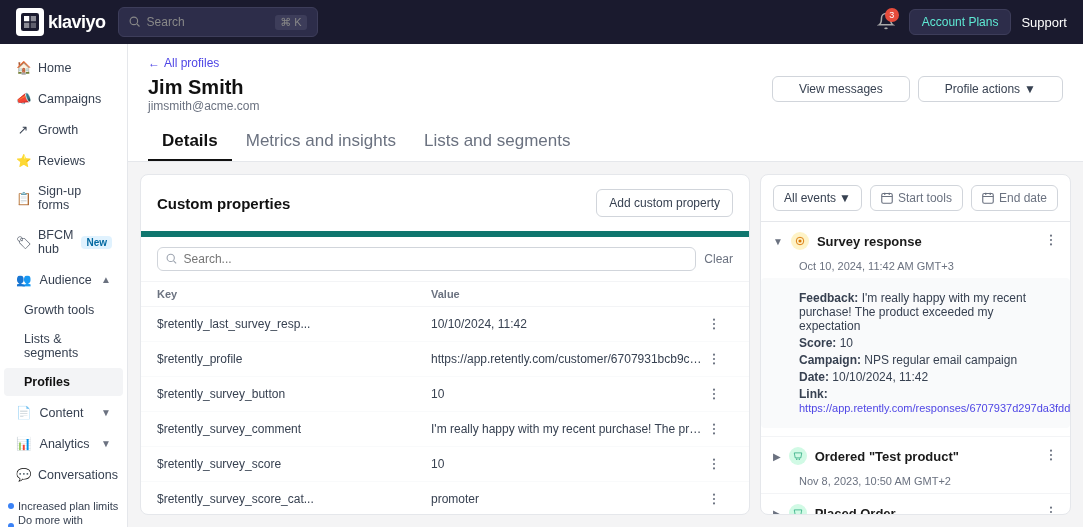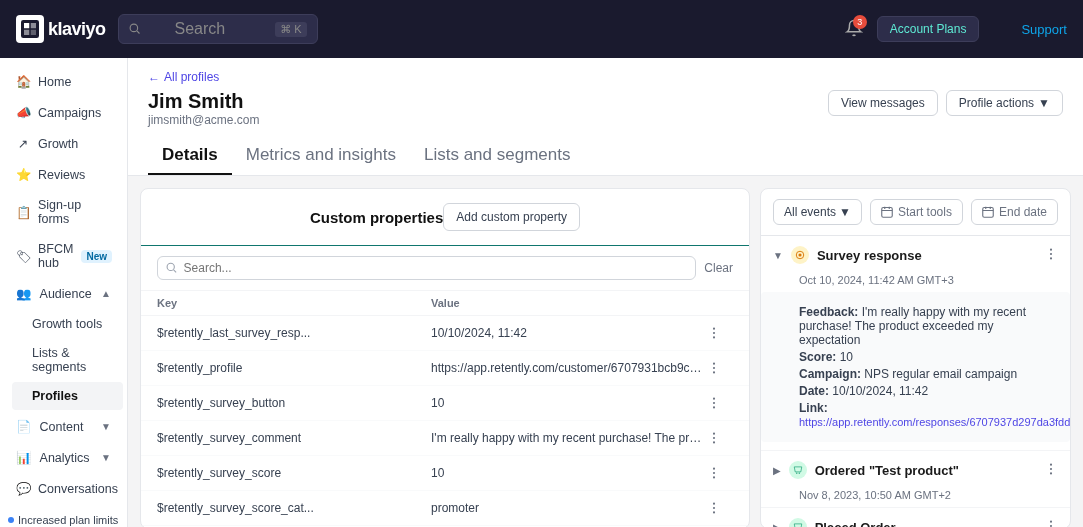--- a/index.html
+++ b/index.html
@@ -2,37 +2,37 @@
 <html><head>
   <meta charset="utf-8">
   <style>
     * { box-sizing: border-box; margin: 0; padding: 0; font-family: -apple-system, BlinkMacSystemFont, 'Segoe UI', sans-serif; }
     body { background: #f4f4f5; font-size: 13px; color: #1a1a1a; }
 
     
     .topnav {
       background: #1a1a2e;
       display: flex; align-items: center;
-      height: 58px; padding: 0 16px; gap: 12px;
+      height: 44px; padding: 0 16px; gap: 12px;
     }
     .logo { color: #fff; font-weight: 700; font-size: 18px; letter-spacing: -0.5px; display: flex; align-items: center; gap: 4px; }
     .logo-icon { width: 28px; height: 28px; background: #fff; border-radius: 4px; display: flex; align-items: center; justify-content: center; }
     .logo-icon svg { width: 18px; height: 18px; }
     .search-bar {
       background: #2d2d4a; border: 1px solid #3d3d5a; border-radius: 6px;
       display: flex; align-items: center; padding: 0 10px; gap: 6px;
       color: #aaa; font-size: 13px; height: 30px; width: 200px; cursor: text;
     }
     .search-bar span { color: #888; }
     .search-shortcut { margin-left: auto; background: #3d3d5a; border-radius: 3px; padding: 1px 5px; font-size: 11px; color: #aaa; }
     .topnav-right { margin-left: auto; display: flex; align-items: center; gap: 10px; }
     .notif-btn { position: relative; background: none; border: none; cursor: pointer; color: #aaa; padding: 4px; }
     .notif-badge { position: absolute; top: 0; right: 0; background: #e74c3c; color: #fff; border-radius: 50%; width: 14px; height: 14px; font-size: 9px; display: flex; align-items: center; justify-content: center; }
     .btn-dark { background: #2d2d4a; border: 1px solid #3d3d5a; color: #5eead4; border-radius: 6px; padding: 5px 12px; font-size: 12px; cursor: pointer; }
-    .btn-support { background: none; border: none; color: #0ea5e9; font-size: 13px; cursor: pointer; margin-left: 32px; }
+    .btn-support { background: none; border: none; color: #ffffff; font-size: 13px; cursor: pointer; }
 
     
     .layout { display: flex; height: calc(100vh - 44px); overflow: hidden; }
 
     
     .sidebar {
       width: 128px; background: #fff; border-right: 1px solid #e5e7eb;
       display: flex; flex-direction: column; overflow-y: auto; padding: 8px 0;
     }
     .sidebar-item {
@@ -40,48 +40,48 @@
       padding: 7px 12px; cursor: pointer; color: #374151; font-size: 12.5px;
       border-radius: 4px; margin: 1px 4px;
     }
     .sidebar-item.active { background: #f3f4f6; font-weight: 700; color: #111; }
     .sidebar-item .icon { width: 14px; text-align: center; flex-shrink: 0; }
     .sidebar-section-header {
       display: flex; align-items: center; justify-content: space-between;
       padding: 7px 12px; cursor: pointer; color: #374151; font-size: 12.5px; font-weight: 500;
       margin: 1px 4px;
     }
-    .sidebar-sub { padding-left: 8px; }
+    .sidebar-sub { }
     .new-badge { background: #e0f2fe; color: #0369a1; border-radius: 4px; font-size: 10px; padding: 1px 5px; font-weight: 600; }
     .upgrade-section { margin-top: auto; padding: 8px; }
     .upgrade-items { font-size: 11px; color: #374151; margin-bottom: 6px; }
     .upgrade-items li { display: flex; align-items: center; gap: 4px; margin: 2px 0; list-style: none; }
     .upgrade-items .dot { width: 6px; height: 6px; background: #3b82f6; border-radius: 50%; flex-shrink: 0; }
 
     
     .main { flex: 1; display: flex; flex-direction: column; overflow: hidden; }
 
     
     .profile-header { background: #fff; border-bottom: 1px solid #e5e7eb; padding: 12px 20px 0 20px; }
     .back-link { color: #4f46e5; font-size: 12px; display: flex; align-items: center; gap: 4px; cursor: pointer; margin-bottom: 6px; text-decoration: none; }
     .profile-title-row { display: flex; align-items: center; justify-content: space-between; margin-bottom: 2px; }
     .profile-name { font-size: 20px; font-weight: 700; color: #111; }
     .profile-email { font-size: 12px; color: #6b7280; margin-bottom: 8px; }
     .header-actions { display: flex; gap: 8px; }
-    .btn-outline { background: #fff; border: 1px solid #d1d5db; color: #374151; border-radius: 6px; padding: 5px 12px; font-size: 12px; cursor: pointer; display: flex; align-items: center; gap: 4px; }
+    .btn-outline { background: #fff; border: 1px solid #d1d5db; color: #374151; border-radius: 6px; padding: 5px 26px; font-size: 12px; cursor: pointer; display: flex; align-items: center; gap: 4px; }
     .tabs { display: flex; gap: 0; }
     .tab { padding: 8px 14px; font-size: 17px; color: #6b7280; cursor: pointer; border-bottom: 2px solid transparent; }
     .tab.active { color: #111; font-weight: 600; border-bottom: 2px solid #111; }
 
     
     .content-area { flex: 1; display: flex; overflow: hidden; gap: 0; }
 
     
     .left-panel { flex: 0 0 610px; background: #fff; margin: 12px 0 12px 12px; border-radius: 8px; border: 1px solid #e5e7eb; display: flex; flex-direction: column; overflow: hidden; }
-    .panel-header { display: flex; align-items: center; justify-content: center; padding: 14px 16px; border-bottom: 1px solid #0f766e; }
+    .panel-header { display: flex; align-items: center; justify-content: space-between; padding: 14px 16px; border-bottom: 6px solid #0f766e; }
     .panel-title { font-size: 15px; font-weight: 600; color: #111; }
     .btn-primary { background: #fff; border: 1px solid #d1d5db; color: #374151; border-radius: 6px; padding: 6px 12px; font-size: 12px; cursor: pointer; }
 
     .search-row { display: flex; align-items: center; gap: 8px; padding: 10px 16px; border-bottom: 1px solid #f3f4f6; }
     .search-field { display: flex; align-items: center; gap: 6px; border: 1px solid #d1d5db; border-radius: 6px; padding: 4px 8px; flex: 1; color: #9ca3af; }
     .search-field input { border: none; outline: none; font-size: 12px; width: 100%; color: #374151; }
     .clear-btn { color: #6b7280; font-size: 12px; cursor: pointer; }
 
     .table-header { display: grid; grid-template-columns: 1fr 1fr 28px; padding: 6px 16px; font-size: 11px; font-weight: 600; color: #6b7280; border-bottom: 1px solid #f3f4f6; }
     .table-body { overflow-y: auto; flex: 1; }
@@ -125,21 +125,21 @@
         </svg>
     </div>
     <span>klaviyo</span>
   </div>
 
   <div class="search-bar">
     <svg width="12" height="12" viewBox="0 0 16 16" fill="#888">
         <circle cx="6.5" cy="6.5" r="5" stroke="#888" stroke-width="1.5" fill="none"></circle>
         <line x1="10.5" y1="10.5" x2="14" y2="14" stroke="#888" stroke-width="1.5"></line>
       </svg>
-    <span style="color:#888;font-size:16px;margin-left:28px;">Search</span>
+    <span style="color:#888;font-size:12px;">Search</span>
     <span class="search-shortcut">⌘ K</span>
   </div>
 
   <div class="topnav-right">
     <button class="notif-btn">
       <svg width="18" height="18" viewBox="0 0 24 24" fill="none" stroke="#aaa" stroke-width="2">
           <path d="M18 8A6 6 0 0 0 6 8c0 7-3 9-3 9h18s-3-2-3-9"></path>
           <path d="M13.73 21a2 2 0 0 1-3.46 0"></path>
         </svg>
       <span class="notif-badge">3</span>

